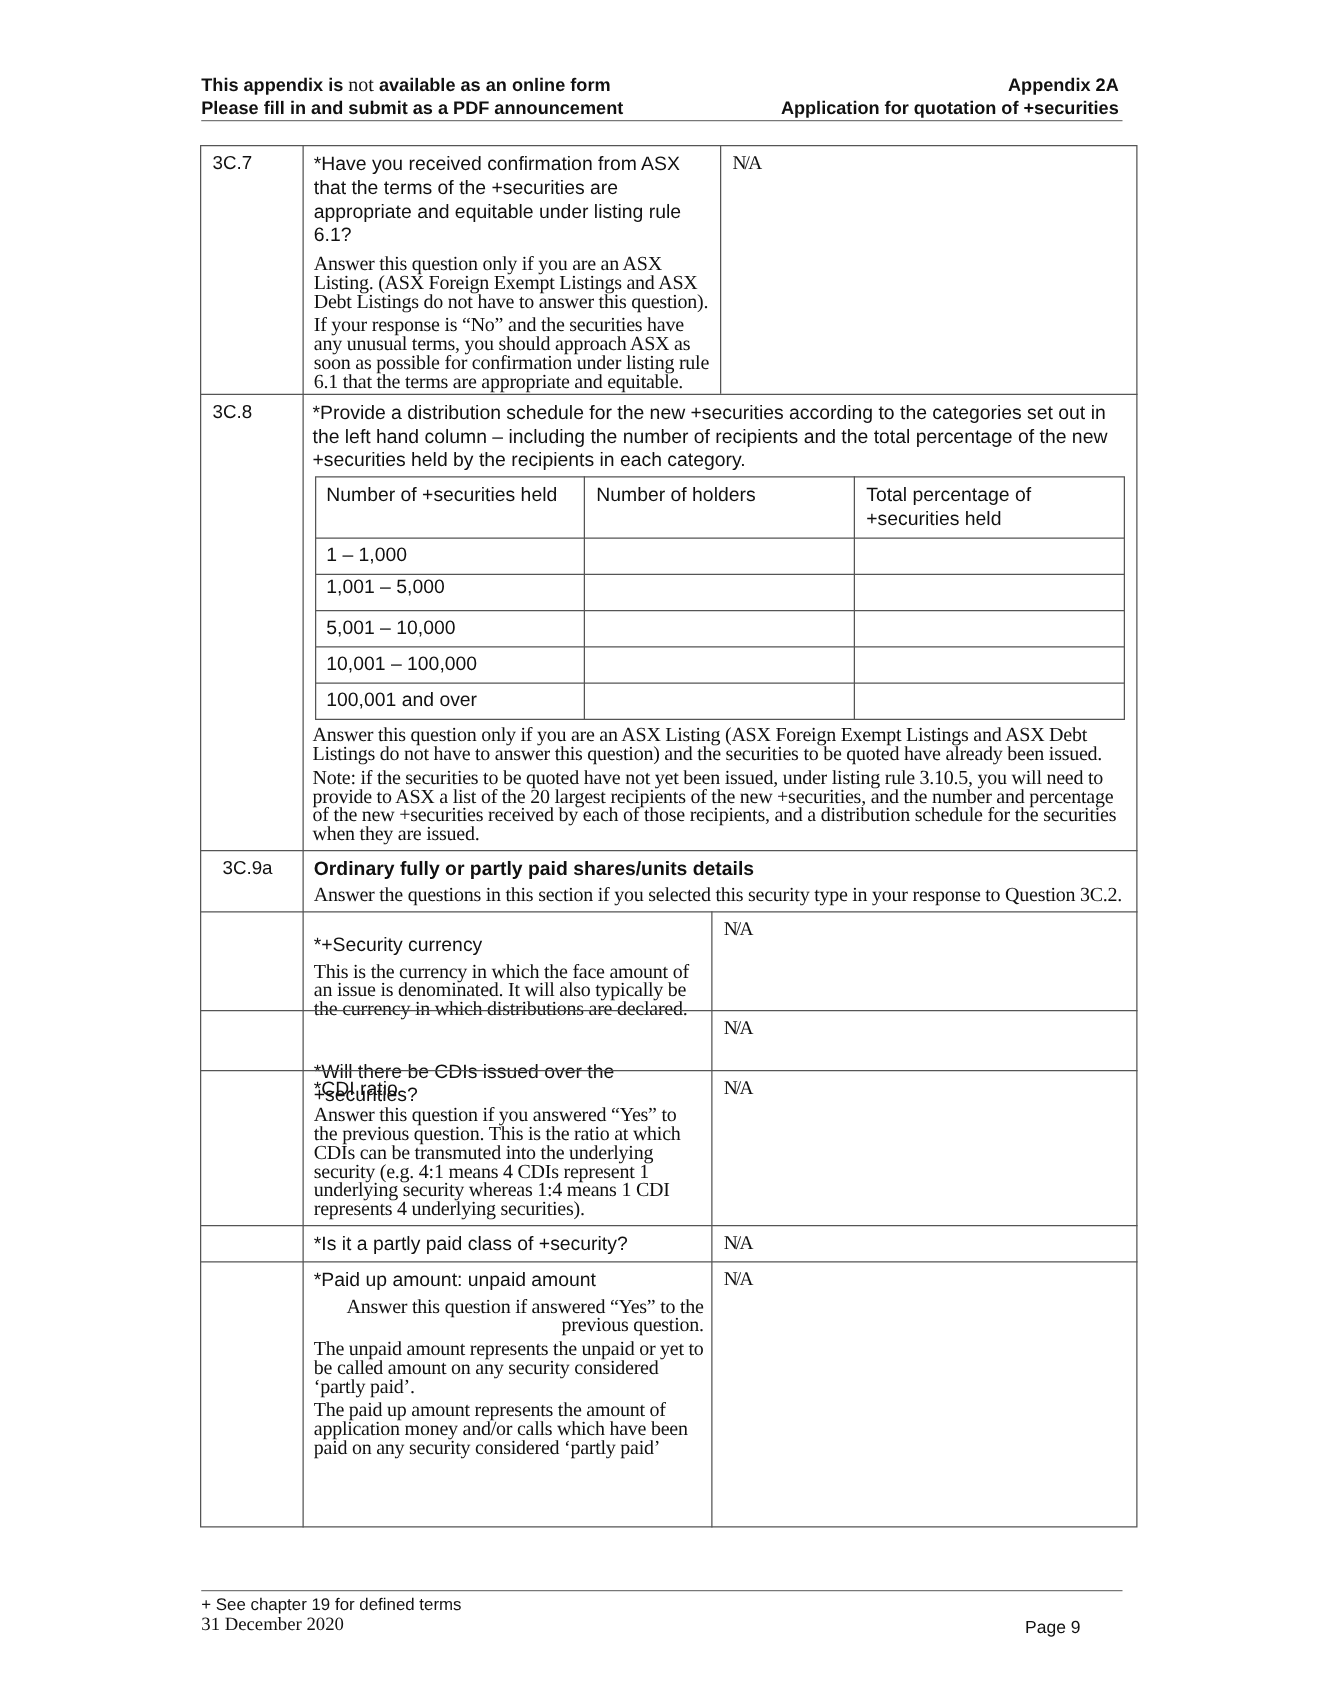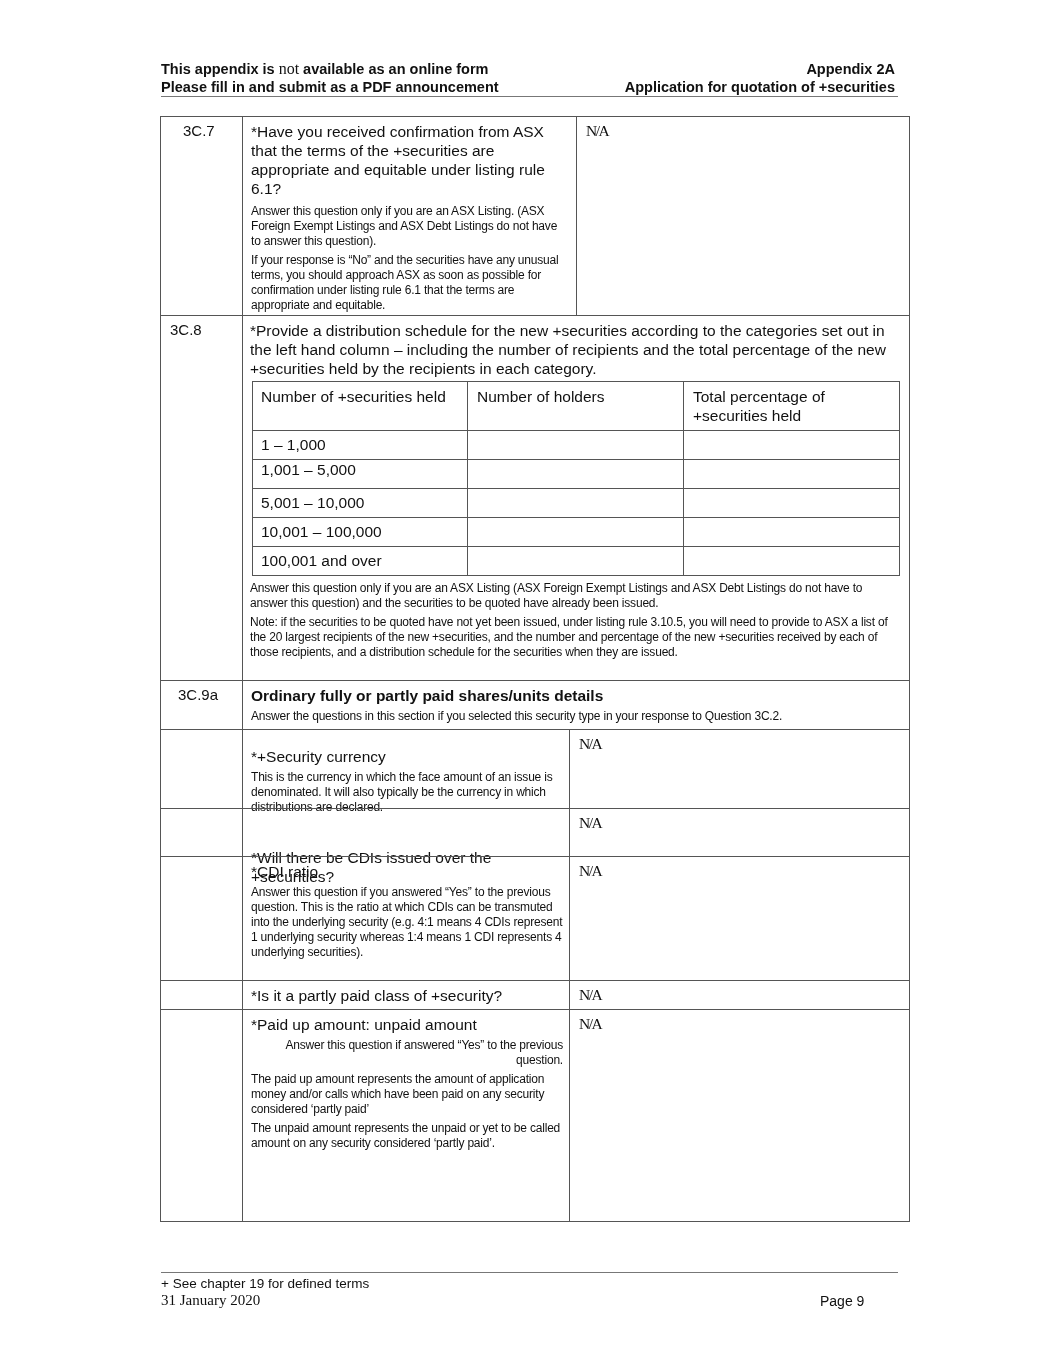--- a/index.html
+++ b/index.html
@@ -6,21 +6,21 @@
   body { width:1055px; height:1365px; position:relative; overflow:hidden; color:#111; font-family:"Liberation Sans", sans-serif; }
   .abs { position:absolute; }
   .hdr { font-weight:bold; font-size:14.5px; line-height:18px; }
   .hdr .serif { font-family:"Liberation Serif", serif; font-weight:normal; font-size:16px;text-align:right; }
   .rule { position:absolute; height:0; border-top:1.5px solid #777; }
   .box { position:absolute; border:1px solid #555; box-sizing:border-box; }
   .vline { position:absolute; width:0; border-left:1px solid #555; }
   .hline { position:absolute; height:0; border-top:1px solid #555; }
   .code { font-size:15px; line-height:18px; }
   .q { font-size:15.5px; line-height:19px; }
-  .note { font-family:Liberation Sans, sans-serif; font-size:12px; line-height:15px; letter-spacing:-0.2px; }
+  .note { font-family:Liberation Serif, serif; font-size:16px; line-height:15px; letter-spacing:-0.2px; }
   .ans { font-family:"Liberation Serif", serif; font-size:15.5px; letter-spacing:-1.5px; }
   .bold { font-weight:bold; }
   .cell { font-size:15.5px; line-height:19px; }
   .ft { font-size:13.5px; }
   .ftserif { font-family:"Liberation Serif", serif; font-size:15px; }
   p { margin:0; }
 </style>
 </head>
 <body>
 
@@ -31,21 +31,21 @@
 <div class="abs hdr" style="right:160px; top:60px; text-align:right;">
   <div>Appendix 2A</div>
   <div>Application for quotation of +securities</div>
 </div>
 <div class="rule" style="left:161px; top:96px; width:737px;"></div>
 
 <div class="box" style="left:160px; top:116px; width:750px; height:1106px;"></div>
 
 <div class="vline" style="left:242px; top:116px; height:1106px;"></div>
 
-<div class="abs code" style="left:183px; top:122px;">3C.7</div>
+<div class="abs code" style="left:170px; top:122px;">3C.7</div>
 <div class="abs" style="left:251px; top:122px; width:318px;">
   <p class="q">*Have you received confirmation from ASX that the terms of the +securities are appropriate and equitable under listing rule 6.1?</p>
   <p class="note" style="margin-top:6px;">Answer this question only if you are an ASX Listing. (ASX Foreign Exempt Listings and ASX Debt Listings do not have to answer this question).</p>
   <p class="note" style="margin-top:4px;">If your response is “No” and the securities have any unusual terms, you should approach ASX as soon as possible for confirmation under listing rule 6.1 that the terms are appropriate and equitable.</p>
 </div>
 <div class="vline" style="left:576px; top:116px; height:199px;"></div>
 <div class="abs ans" style="left:586px; top:122px;">N/A</div>
 <div class="hline" style="left:160px; top:315px; width:750px;"></div>
 
 <div class="abs code" style="left:170px; top:321px;">3C.8</div>
@@ -114,21 +114,21 @@
 <div class="abs ans" style="left:579px; top:862px;">N/A</div>
 <div class="hline" style="left:160px; top:980px; width:750px;"></div>
 
 <div class="abs q" style="left:251px; top:986px;">*Is it a partly paid class of +security?</div>
 <div class="abs ans" style="left:579px; top:986px;">N/A</div>
 <div class="hline" style="left:160px; top:1009px; width:750px;"></div>
 
 <div class="abs" style="left:251px; top:1015px; width:312px;">
   <p class="q">*Paid up amount: unpaid amount</p>
   <p class="note" style="margin-top:4px;text-align:right;">Answer this question if answered “Yes” to the previous question.</p>
+  <p class="note" style="margin-top:4px;">The unpaid amount represents the unpaid or yet to be called amount on any security considered ‘partly paid’.</p>
   <p class="note" style="margin-top:4px;">The paid up amount represents the amount of application money and/or calls which have been paid on any security considered ‘partly paid’</p>
-  <p class="note" style="margin-top:4px;">The unpaid amount represents the unpaid or yet to be called amount on any security considered ‘partly paid’.</p>
 </div>
 <div class="abs ans" style="left:579px; top:1015px;">N/A</div>
 
 <div class="rule" style="left:161px; top:1272px; width:737px; border-top-width:1px;"></div>
 <div class="abs ft" style="left:161px; top:1276px;">+ See chapter 19 for defined terms</div>
-<div class="abs ftserif" style="left:161px; top:1292px;">31 January 2020</div>
+<div class="abs ftserif" style="left:161px; top:1292px;">31 December 2020</div>
 <div class="abs ft" style="left:820px; top:1293px; font-size:14px;">Page 9</div>
 
 </body></html>

